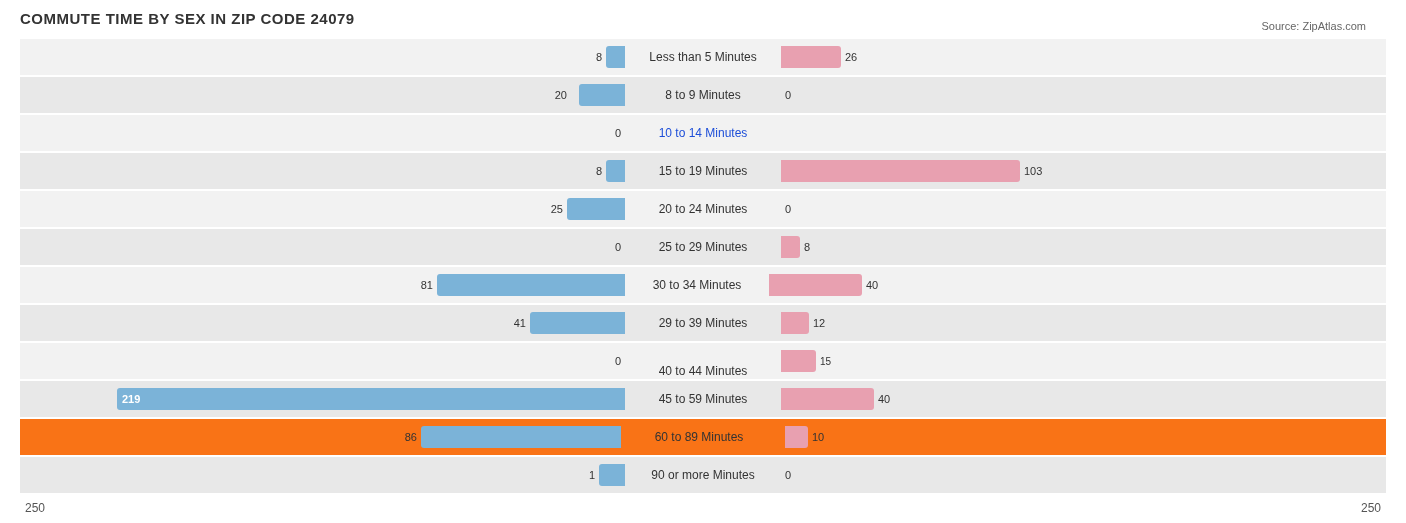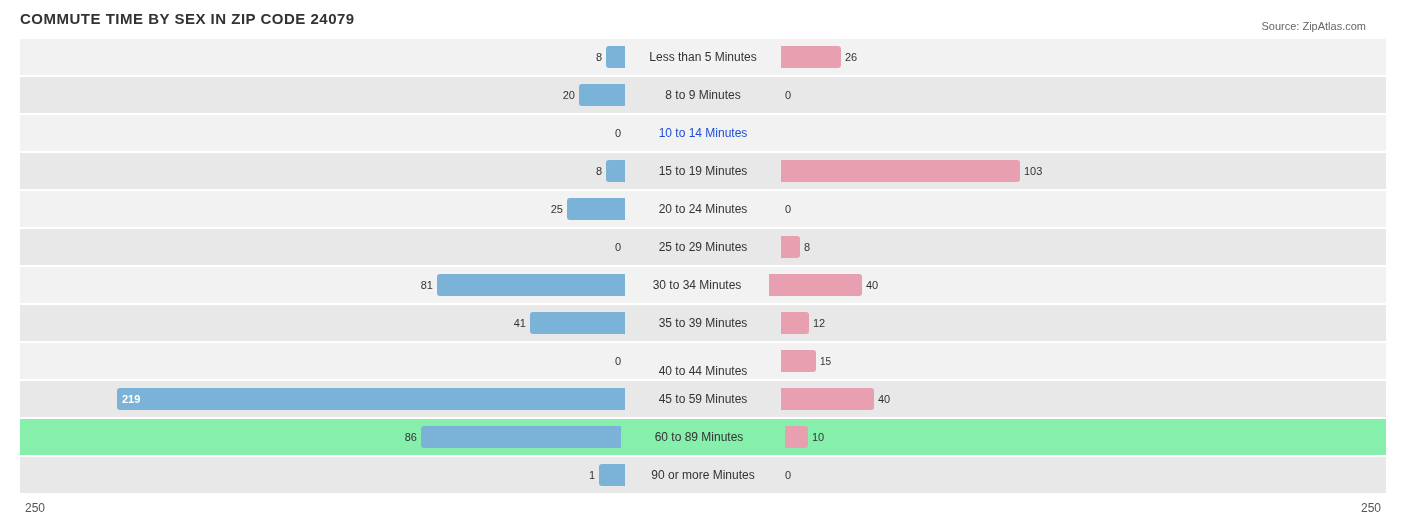--- a/index.html
+++ b/index.html
@@ -112,21 +112,21 @@
           <div class="male-bar" style="width: 19px; height: 22px; background: rgb(123, 179, 216); border-radius: 3px 0px 0px 3px; display: flex; align-items: center; justify-content: flex-start; flex-shrink: 0;"></div>
         </div>
         <div class="label-center" style="width: 156px; text-align: center; font-size: 12px; color: rgb(51, 51, 51); flex-shrink: 0;">Less than 5 Minutes</div>
         <div style="display: flex; align-items: center; justify-content: flex-start; width: calc(50% - 78px);">
           <div class="female-bar" style="width: 60px; height: 22px; background: rgb(232, 160, 176); border-radius: 0px 3px 3px 0px; flex-shrink: 0;"></div>
           <span class="inline-val" style="margin-left: 4px; font-size: 11px; color: rgb(51, 51, 51);">26</span>
         </div>
       </div>
       <div class="row" style="background: rgb(232, 232, 232);">
         <div class="left-bar-wrap" style="display: flex; align-items: center; justify-content: flex-end; width: calc(50% - 78px);">
-          <span class="inline-val" style="margin-right: 4px; font-size: 11px; color: rgb(51, 51, 51);">20</span>
+          <span class="inline-val" style="margin-right: 12px; font-size: 11px; color: rgb(51, 51, 51);">20</span>
           <div class="male-bar" style="width: 46px; height: 22px; background: rgb(123, 179, 216); border-radius: 3px 0px 0px 3px; display: flex; align-items: center; justify-content: flex-start; flex-shrink: 0;"></div>
         </div>
         <div class="label-center" style="width: 156px; text-align: center; font-size: 12px; color: rgb(51, 51, 51); flex-shrink: 0;">8 to 9 Minutes</div>
         <div style="display: flex; align-items: center; justify-content: flex-start; width: calc(50% - 78px);">
           <span class="inline-val" style="margin-left: 4px; font-size: 11px; color: rgb(51, 51, 51);">0</span>
         </div>
       </div>
       <div class="row" style="background: rgb(242, 242, 242);">
         <div class="left-bar-wrap" style="display: flex; align-items: center; justify-content: flex-end; width: calc(50% - 78px);">
           <span class="inline-val" style="margin-right: 4px; font-size: 11px; color: rgb(51, 51, 51);">0</span>
@@ -173,21 +173,21 @@
         <div style="display: flex; align-items: center; justify-content: flex-start; width: calc(50% - 78px);">
           <div class="female-bar" style="width: 93px; height: 22px; background: rgb(232, 160, 176); border-radius: 0px 3px 3px 0px; flex-shrink: 0;"></div>
           <span class="inline-val" style="margin-left: 4px; font-size: 11px; color: rgb(51, 51, 51);">40</span>
         </div>
       </div>
       <div class="row" style="background: rgb(232, 232, 232);">
         <div class="left-bar-wrap" style="display: flex; align-items: center; justify-content: flex-end; width: calc(50% - 78px);">
           <span class="inline-val" style="margin-right: 4px; font-size: 11px; color: rgb(51, 51, 51);">41</span>
           <div class="male-bar" style="width: 95px; height: 22px; background: rgb(123, 179, 216); border-radius: 3px 0px 0px 3px; display: flex; align-items: center; justify-content: flex-start; flex-shrink: 0;"></div>
         </div>
-        <div class="label-center" style="width: 156px; text-align: center; font-size: 12px; color: rgb(51, 51, 51); flex-shrink: 0;">35 to 39 Minutes</div>
+        <div class="label-center" style="width: 156px; text-align: center; font-size: 12px; color: rgb(51, 51, 51); flex-shrink: 0;">29 to 39 Minutes</div>
         <div style="display: flex; align-items: center; justify-content: flex-start; width: calc(50% - 78px);">
           <div class="female-bar" style="width: 28px; height: 22px; background: rgb(232, 160, 176); border-radius: 0px 3px 3px 0px; flex-shrink: 0;"></div>
           <span class="inline-val" style="margin-left: 4px; font-size: 11px; color: rgb(51, 51, 51);">12</span>
         </div>
       </div>
       <div class="row" style="background: rgb(242, 242, 242);">
         <div class="left-bar-wrap" style="display: flex; align-items: center; justify-content: flex-end; width: calc(50% - 78px);">
           <span class="inline-val" style="margin-right: 4px; font-size: 11px; color: rgb(51, 51, 51);">0</span>
         </div>
         <div class="label-center" style="width: 156px; text-align: center; font-size: 12px; color: rgb(51, 51, 51); flex-shrink: 0; margin-top: 20px;">40 to 44 Minutes</div>
@@ -201,21 +201,21 @@
           <div class="male-bar" style="width: 508px; height: 22px; background: rgb(123, 179, 216); border-radius: 3px 0px 0px 3px; display: flex; align-items: center; justify-content: flex-start; flex-shrink: 0;">
             <span class="inline-val" style="margin-right: 0px; font-size: 11px; color: rgb(255, 255, 255); margin-left: 5px; font-weight: bold;">219</span>
           </div>
         </div>
         <div class="label-center" style="width: 156px; text-align: center; font-size: 12px; color: rgb(51, 51, 51); flex-shrink: 0;">45 to 59 Minutes</div>
         <div style="display: flex; align-items: center; justify-content: flex-start; width: calc(50% - 78px);">
           <div class="female-bar" style="width: 93px; height: 22px; background: rgb(232, 160, 176); border-radius: 0px 3px 3px 0px; flex-shrink: 0;"></div>
           <span class="inline-val" style="margin-left: 4px; font-size: 11px; color: rgb(51, 51, 51);">40</span>
         </div>
       </div>
-      <div class="row" style="background: #86efac;">
+      <div class="row" style="background: #f97316;">
         <div class="left-bar-wrap" style="display: flex; align-items: center; justify-content: flex-end; width: calc(50% - 78px);">
           <span class="inline-val" style="margin-right: 4px; font-size: 11px; color: rgb(51, 51, 51);">86</span>
           <div class="male-bar" style="width: 200px; height: 22px; background: rgb(123, 179, 216); border-radius: 3px 0px 0px 3px; display: flex; align-items: center; justify-content: flex-start; flex-shrink: 0;"></div>
         </div>
         <div class="label-center" style="width: 156px; text-align: center; font-size: 12px; color: rgb(51, 51, 51); flex-shrink: 0;">60 to 89 Minutes</div>
         <div style="display: flex; align-items: center; justify-content: flex-start; width: calc(50% - 78px); margin-left: 8px;">
           <div class="female-bar" style="width: 23px; height: 22px; background: rgb(232, 160, 176); border-radius: 0px 3px 3px 0px; flex-shrink: 0;"></div>
           <span class="inline-val" style="margin-left: 4px; font-size: 11px; color: rgb(51, 51, 51);">10</span>
         </div>
       </div>

